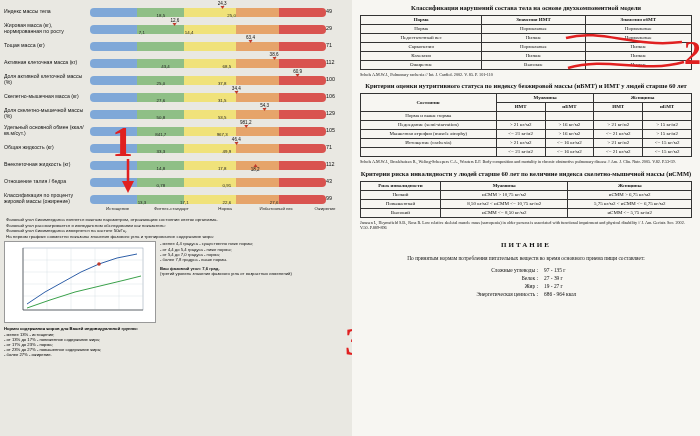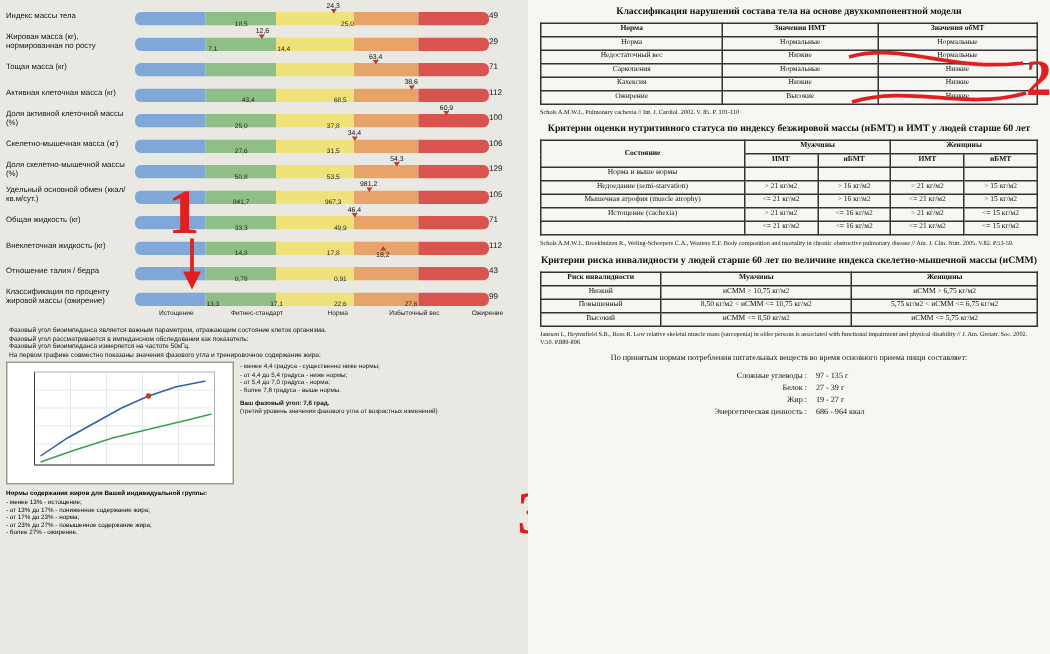--- a/index.html
+++ b/index.html
@@ -477,20 +477,21 @@
           </tr>
           <tr>
             <td>Высокий</td>
             <td>иСММ &lt;= 8,50 кг/м2</td>
             <td>иСММ &lt;= 5,75 кг/м2</td>
           </tr>
         </tbody>
     </table>
     <div class="ref">Janssen I., Heymsfield S.B., Ross R. Low relative skeletal muscle mass (sarcopenia) in older persons is associated with functional impairment and physical disability // J. Am. Geriatr. Soc. 2002. V.50. P.889-896</div>
 
+    <div class="nutri-title">ПИТАНИЕ</div>
     <div class="nutri-line">По принятым нормам потребления питательных веществ во время основного приема пищи составляет:</div>
     <div class="nutri-list" id="nutri-list">
         <div class="row">
           <div class="k">Сложные углеводы :</div>
           <div class="v">97 - 135 г</div>
         </div>
         <div class="row">
           <div class="k">Белок :</div>
           <div class="v">27 - 39 г</div>
         </div>

